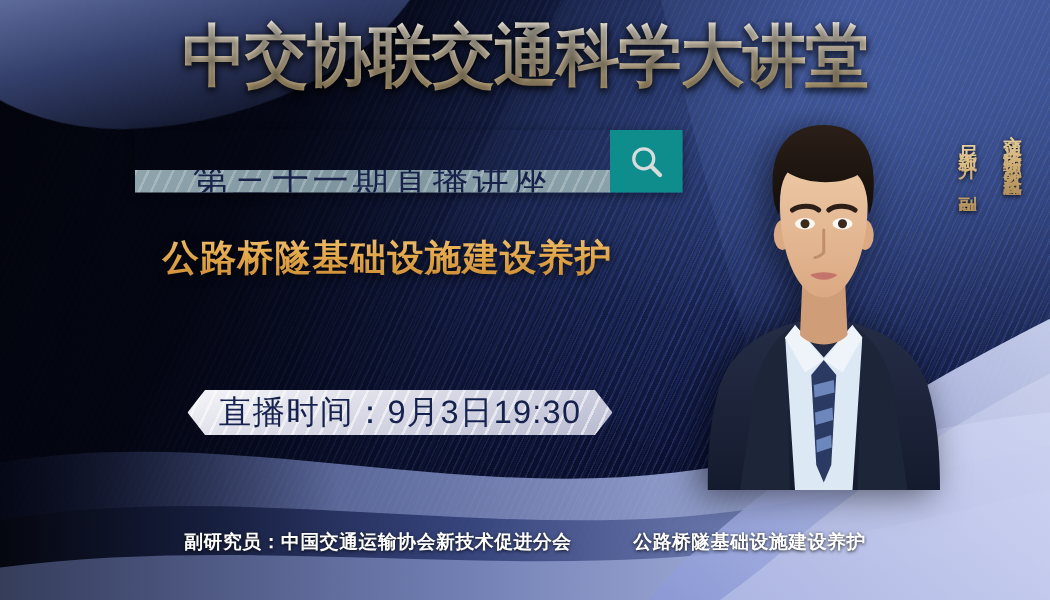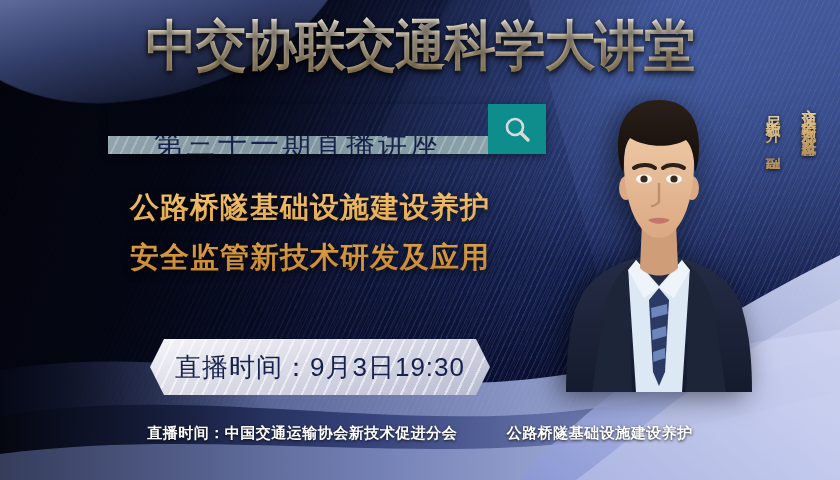--- a/index.html
+++ b/index.html
@@ -127,26 +127,25 @@
     -webkit-background-clip:text;background-clip:text;
     -webkit-text-fill-color:transparent;
     filter:drop-shadow(0 2px 4px rgba(0,0,0,.75));
     text-align:center;
   }
   .topic-line{display:block;white-space:nowrap;}
 
   
   .timepill{
     position:absolute;left:150px;top:312px;
-    width:340px;height:56px;
-    display:flex;align-items:center;justify-content:center;
+    width:340px;height:36px;
+    display:flex;justify-content:center;
     background:linear-gradient(165deg,#f4f4f8 0%,#dcdce8 40%,#c6c8da 78%,#b7bace 100%);
     clip-path:polygon(14px 0,calc(100% - 14px) 0,100% 50%,calc(100% - 14px) 100%,14px 100%,0 50%);
     box-shadow:0 3px 10px rgba(0,0,0,.5);
-    margin-top:27px;
   }
   .timepill::after{
     content:"";position:absolute;inset:0;
     background-image:repeating-linear-gradient(115deg,
       rgba(255,255,255,.55) 0px, rgba(255,255,255,.55) 2px,
       rgba(255,255,255,0) 2px, rgba(255,255,255,0) 10px);
     clip-path:polygon(14px 0,calc(100% - 14px) 0,100% 50%,calc(100% - 14px) 100%,14px 100%,0 50%);
     pointer-events:none;
   }
   .timepill-text{
@@ -308,26 +307,25 @@
         <svg width="30" height="30" viewBox="0 0 30 30">
           <circle cx="13" cy="13" r="8" fill="none" stroke="#d6dcdc" stroke-width="2.6"></circle>
           <line x1="19" y1="19" x2="26" y2="26" stroke="#d6dcdc" stroke-width="3.4" stroke-linecap="round"></line>
         </svg>
       </span>
     </div>
   </div>
 
   <div class="topic">
     <span class="topic-line">公路桥隧基础设施建设养护</span>
-    <span class="topic-line">安全监管新技术研发及应用</span>
   </div>
 
   <div class="timepill">
     <span class="timepill-text">直播时间：9月3日19:30</span>
   </div>
 
   <div class="footer">
-    <span>直播时间：中国交通运输协会新技术促进分会</span>
+    <span>副研究员：中国交通运输协会新技术促进分会</span>
     <span style="display:inline-block;width:16px;"></span>
     <span>公路桥隧基础设施建设养护</span>
   </div>
 
 </div>
 
 </body></html>

